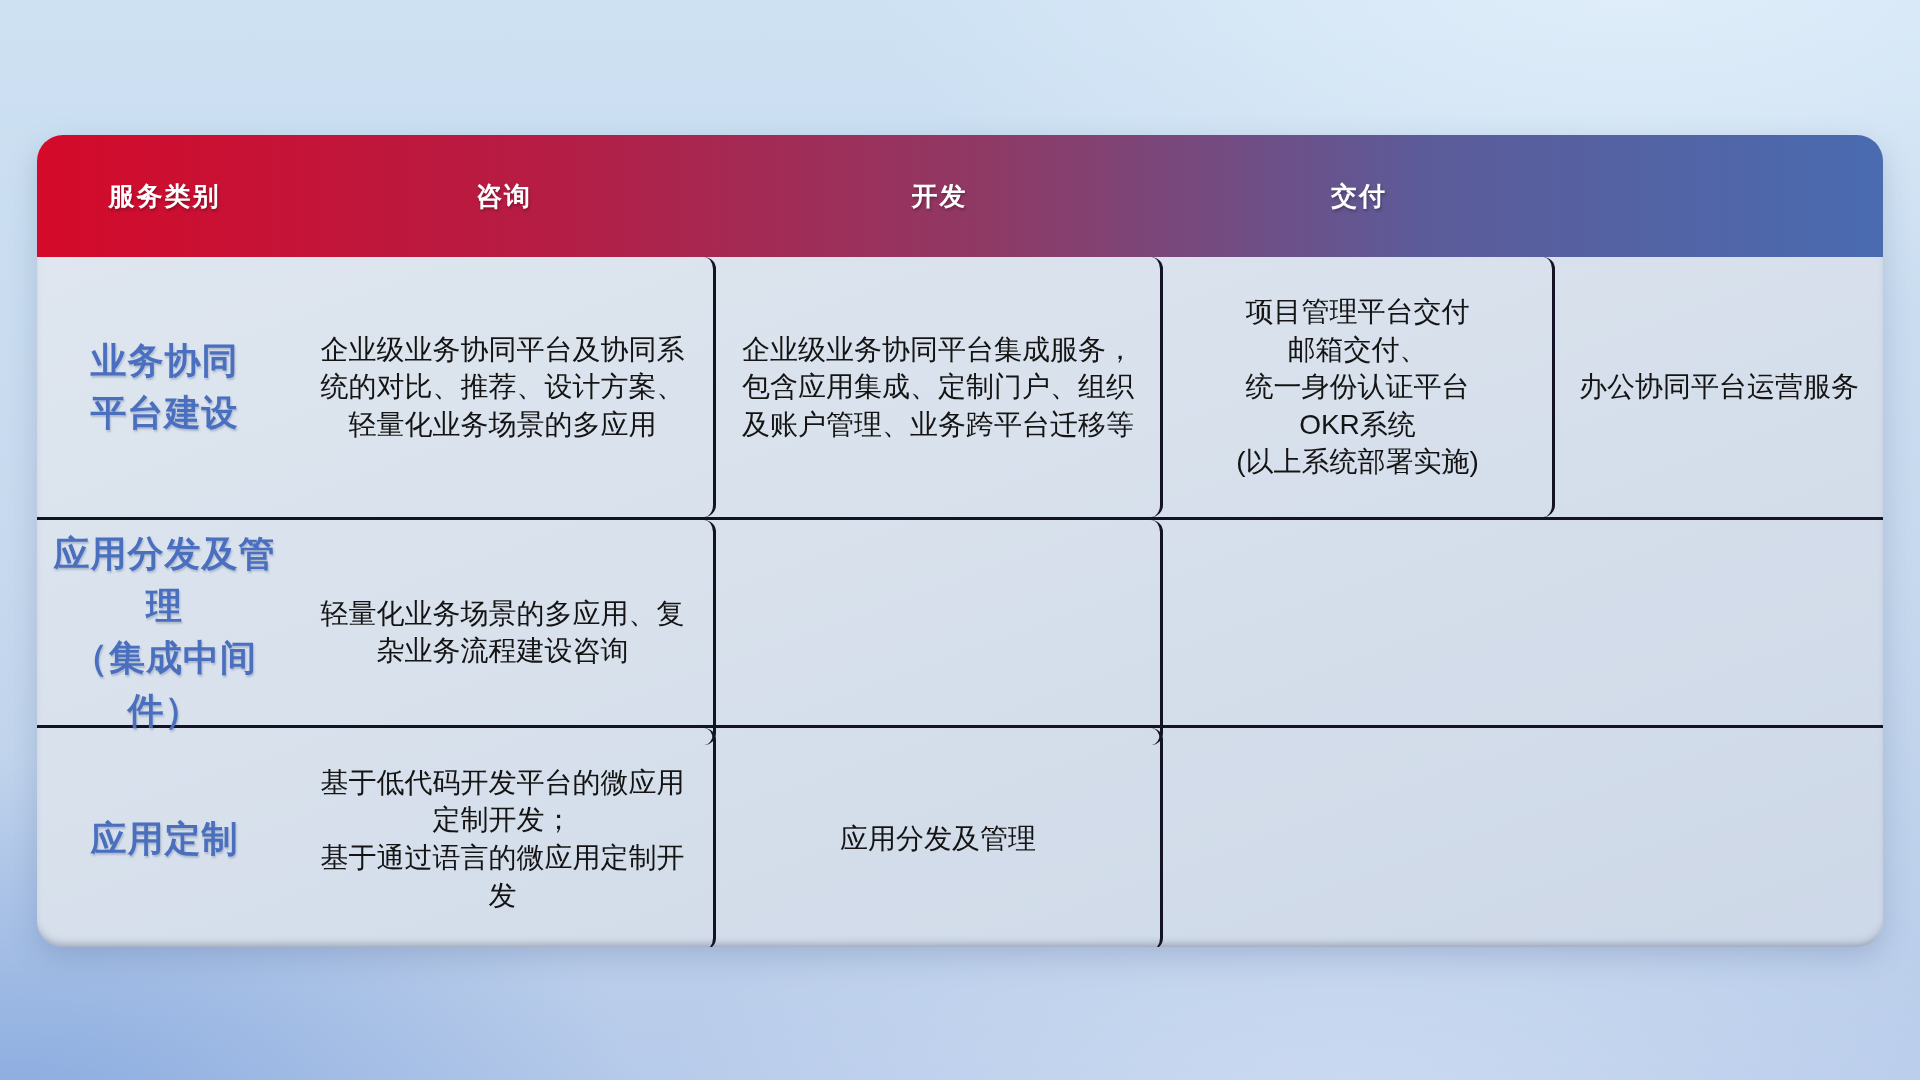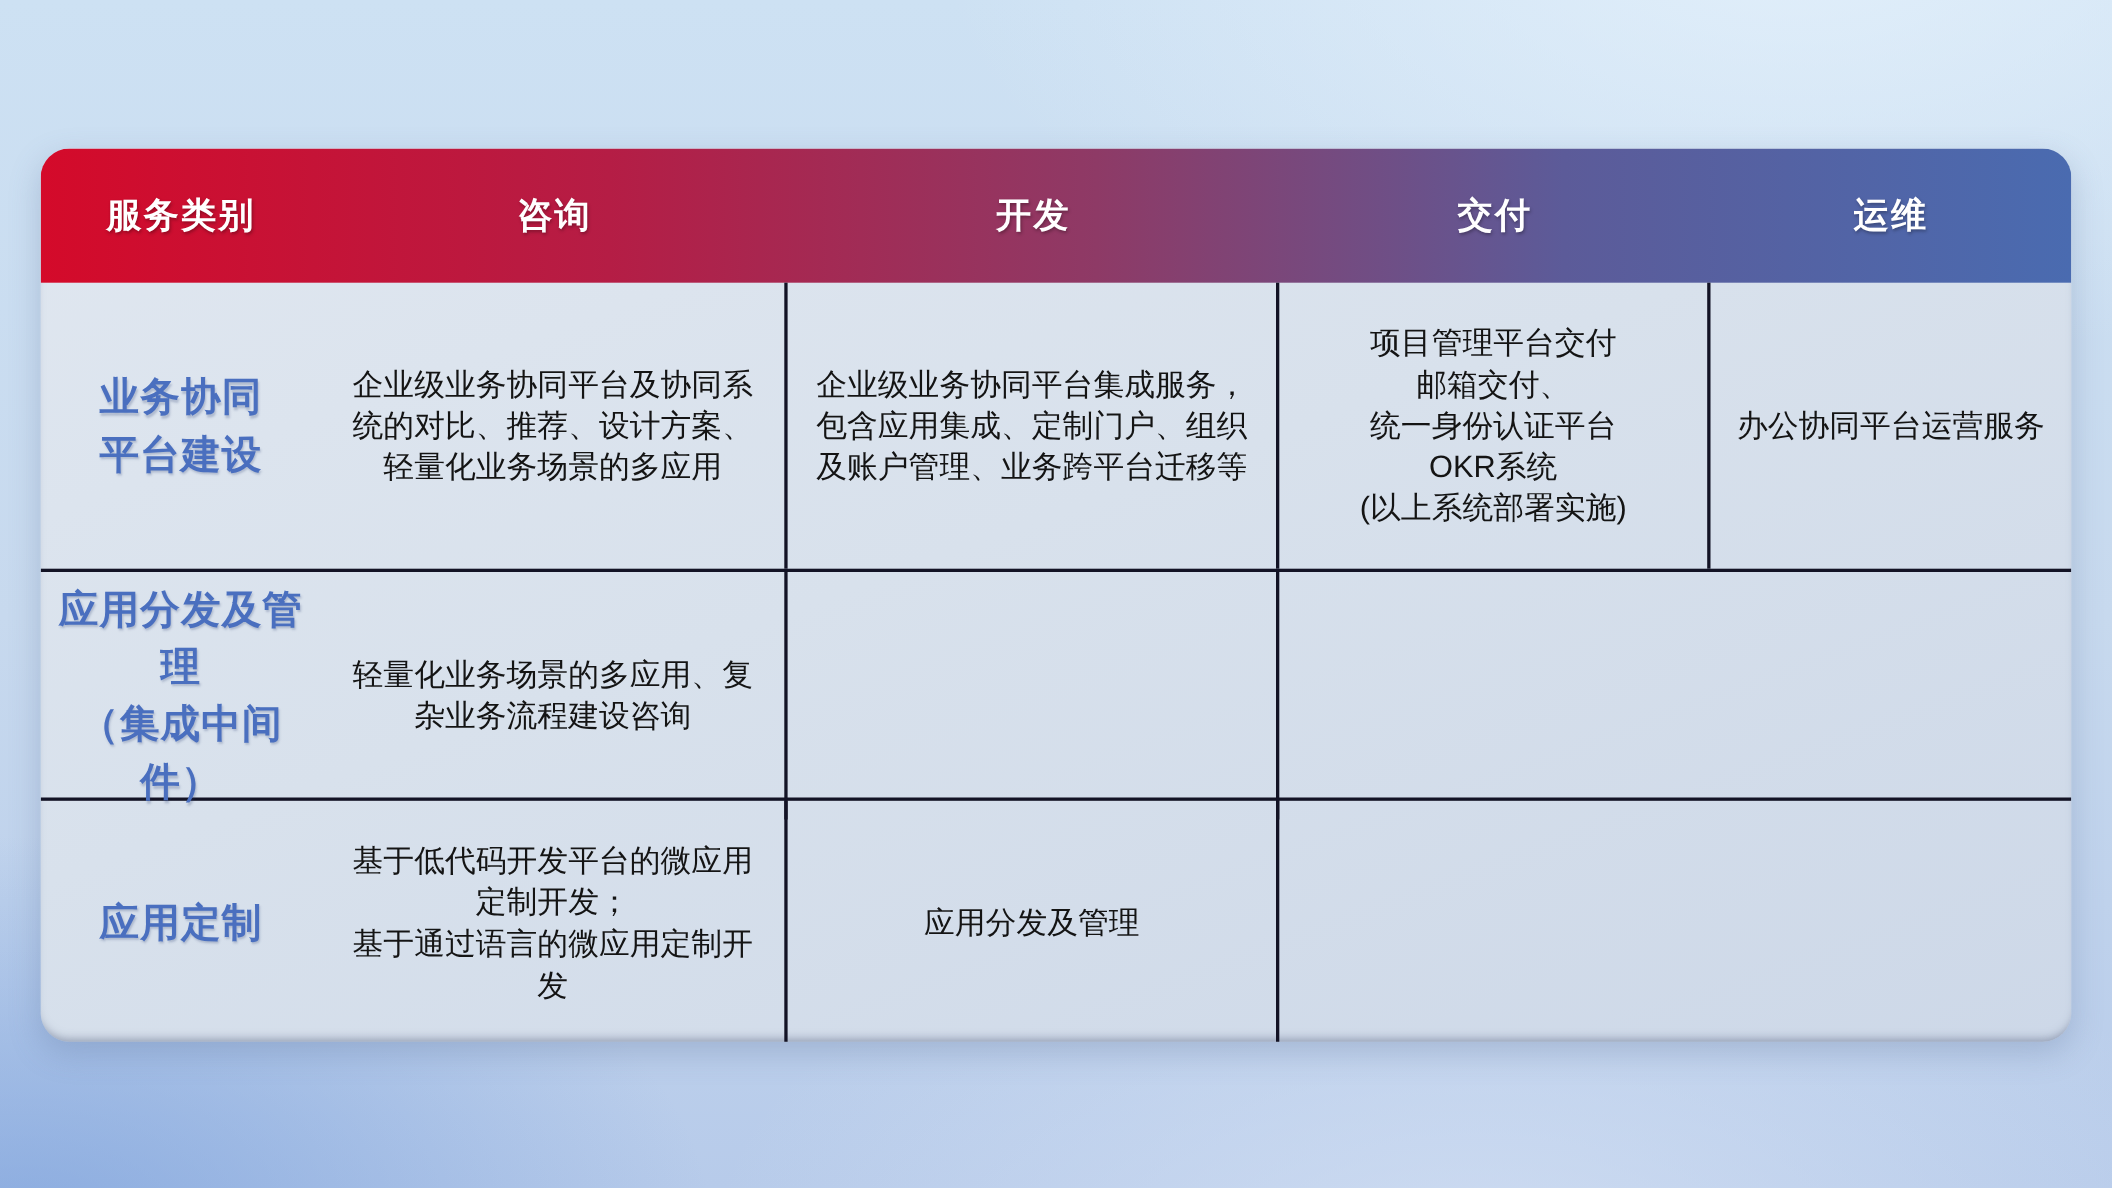--- a/index.html
+++ b/index.html
@@ -21,54 +21,53 @@
     box-shadow:0 10px 28px rgba(90,110,150,0.28), inset 0 -7px 9px -5px rgba(90,100,130,0.55);
   }
 
   .hdr{
     display:grid;grid-template-columns:255px 424px 447px 392px 328px;
     height:122px;
     background:linear-gradient(90deg,#d40a2a 0%,#b51d45 28%,#8e3a66 52%,#5c5b99 75%,#4a6bb0 100%);
   }
   .hcell{
     display:flex;align-items:center;justify-content:center;
-    color:#ffffff;font-weight:bold;font-size:32px;letter-spacing:2px;
+    color:#ffffff;font-weight:bold;font-size:26px;letter-spacing:2px;
     text-shadow:1px 2px 3px rgba(0,0,0,0.30);
   }
 
   .row{display:grid;grid-template-columns:255px 424px 447px 392px 328px;}
   .row-1{height:260px;border-bottom:3px solid #131325;}
   .row-2{height:205px;border-bottom:3px solid #131325;}
   .row-3{height:222px;}
 
   .cell{
     display:flex;align-items:center;justify-content:center;
     text-align:center;white-space:pre-line;
     color:#141414;font-size:28px;line-height:1.34;
     padding:8px 18px;box-sizing:border-box;
   }
-  .cell.c2,.cell.c3,.cell.c4{border-right:3px solid #131325;}
+  .cell.c2,.cell.c3,.cell.c4{border-right:3px solid #131325;border-radius:12px;}
   .cell.cat{
     color:#4a6fbf;font-weight:bold;font-size:36px;line-height:1.45;
     padding:8px 4px;letter-spacing:1px;
     text-shadow:1px 2px 2px rgba(40,60,110,0.25);
   }
 </style>
 </head>
 <body>
 
 <div class="stage">
   <div class="panel">
 
     <div class="hdr">
       <div class="hcell">服务类别</div>
       <div class="hcell">咨询</div>
       <div class="hcell">开发</div>
       <div class="hcell">交付</div>
-      <div class="hcell">运维</div>
     </div>
 
     <div class="row row-1">
       <div class="cell cat c1">业务协同
 平台建设</div>
       <div class="cell c2">企业级业务协同平台及协同系统的对比、推荐、设计方案、轻量化业务场景的多应用</div>
       <div class="cell c3">企业级业务协同平台集成服务，包含应用集成、定制门户、组织及账户管理、业务跨平台迁移等</div>
       <div class="cell c4">项目管理平台交付
 邮箱交付、
 统一身份认证平台

